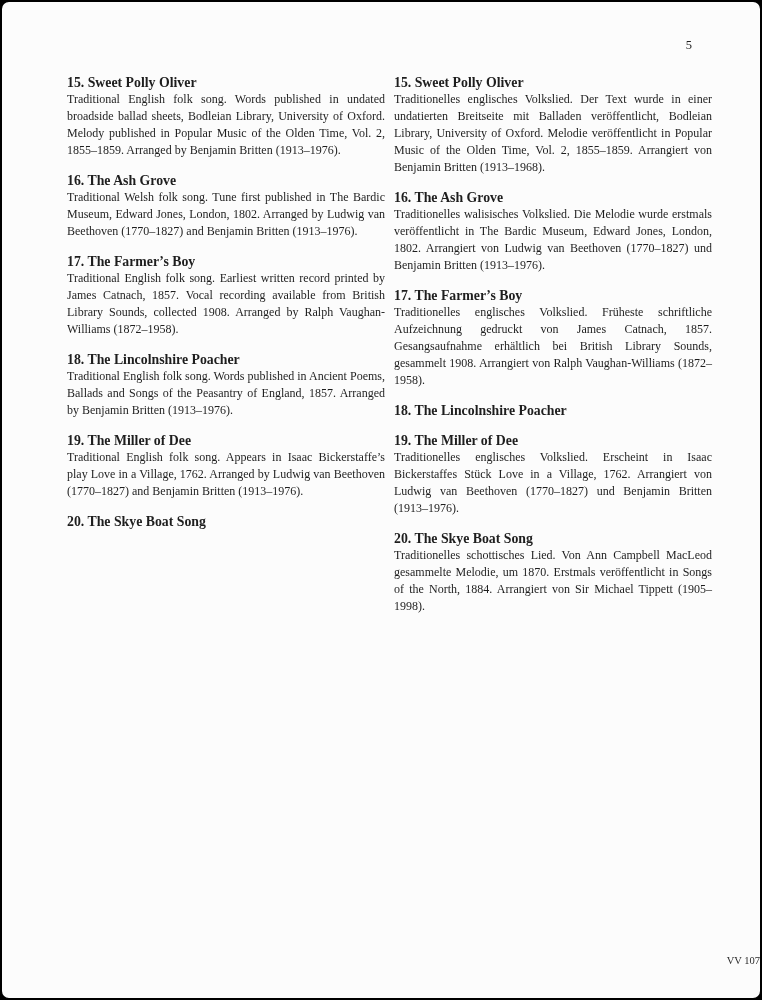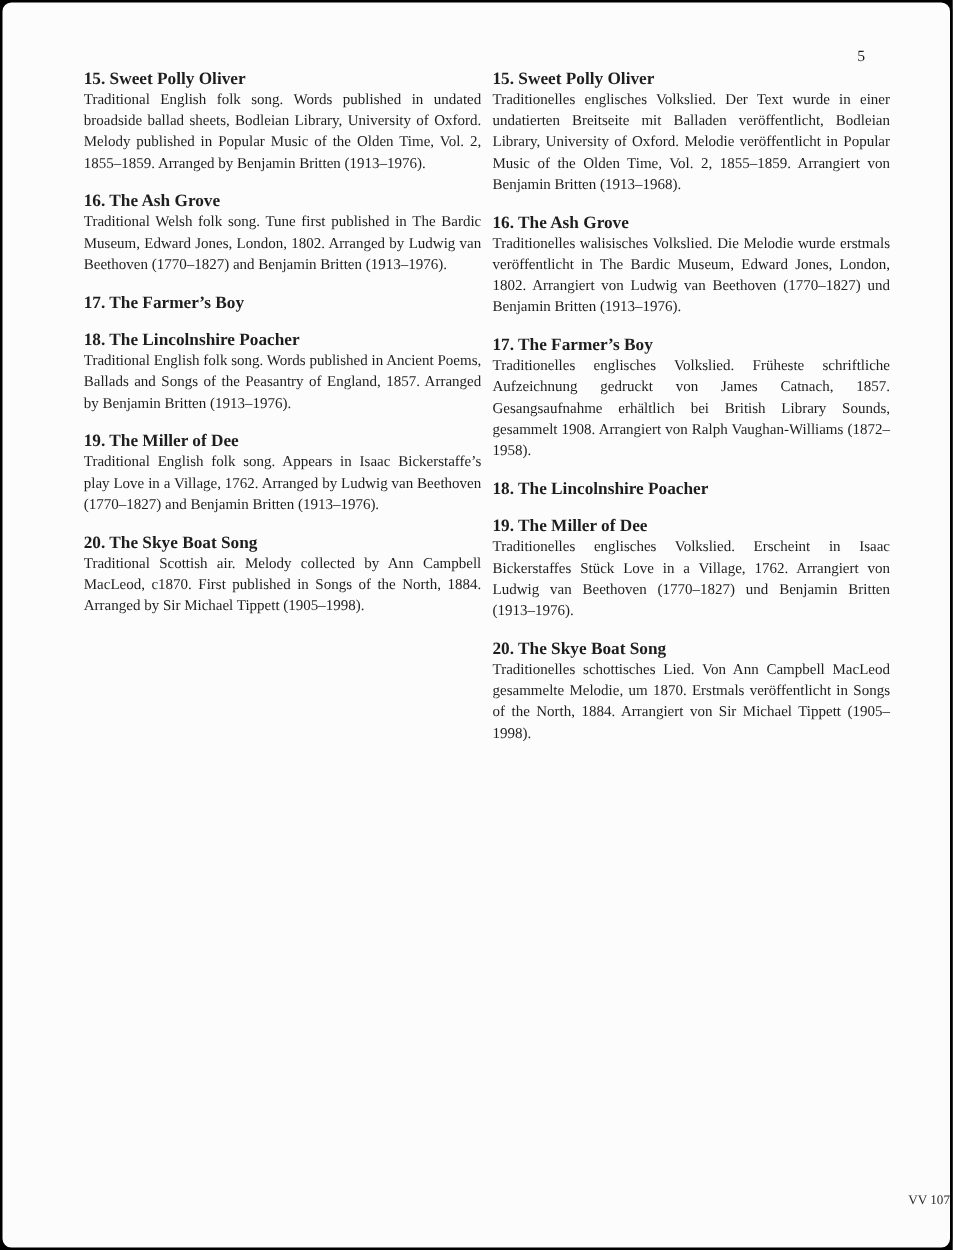--- a/index.html
+++ b/index.html
@@ -21,21 +21,21 @@
   }
   .page-number {
     position: absolute;
     top: 36px;
     right: 68px;
     font-size: 12.5px;
     line-height: 14px;
   }
   .col {
     position: absolute;
-    top: 52px;
+    top: 72px;
     width: 318px;
   }
   .col-left  { left: 65px;  }
   .col-right { left: 392px; }
   .entry { margin: 0 0 13px 0; }
   .entry h3 {
     margin: 0;
     font-size: 13.8px;
     line-height: 17px;
     font-weight: bold;
@@ -67,32 +67,32 @@
     <section class="entry">
       <h3>15. Sweet Polly Oliver</h3>
       <p>Traditional English folk song. Words published in undated broadside ballad sheets, Bodleian Library, University of Oxford. Melody published in Popular Music of the Olden Time, Vol. 2, 1855–1859. Arranged by Benjamin Britten (1913–1976).</p>
     </section>
     <section class="entry">
       <h3>16. The Ash Grove</h3>
       <p>Traditional Welsh folk song. Tune first published in The Bardic Museum, Edward Jones, London, 1802. Arranged by Ludwig van Beethoven (1770–1827) and Benjamin Britten (1913–1976).</p>
     </section>
     <section class="entry">
       <h3>17. The Farmer’s Boy</h3>
+      <p>Traditional English folk song. Earliest written record printed by James Catnach, 1857. Vocal recording available from British Library Sounds, collected 1908. Arranged by Ralph Vaughan-Williams (1872–1958).</p>
     </section>
     <section class="entry">
       <h3>18. The Lincolnshire Poacher</h3>
       <p>Traditional English folk song. Words published in Ancient Poems, Ballads and Songs of the Peasantry of England, 1857. Arranged by Benjamin Britten (1913–1976).</p>
     </section>
     <section class="entry">
       <h3>19. The Miller of Dee</h3>
       <p>Traditional English folk song. Appears in Isaac Bickerstaffe’s play Love in a Village, 1762. Arranged by Ludwig van Beethoven (1770–1827) and Benjamin Britten (1913–1976).</p>
     </section>
     <section class="entry">
       <h3>20. The Skye Boat Song</h3>
-      <p>Traditional Scottish air. Melody collected by Ann Campbell MacLeod, c1870. First published in Songs of the North, 1884. Arranged by Sir Michael Tippett (1905–1998).</p>
     </section>
   </div>
 
   <div class="col col-right" lang="de">
     <section class="entry">
       <h3>15. Sweet Polly Oliver</h3>
       <p>Traditionelles englisches Volkslied. Der Text wurde in einer undatierten Breitseite mit Balladen veröffentlicht, Bodleian Library, University of Oxford. Melodie veröffentlicht in Popular Music of the Olden Time, Vol. 2, 1855–1859. Arrangiert von Benjamin Britten (1913–1968).</p>
     </section>
     <section class="entry">
       <h3>16. The Ash Grove</h3>

